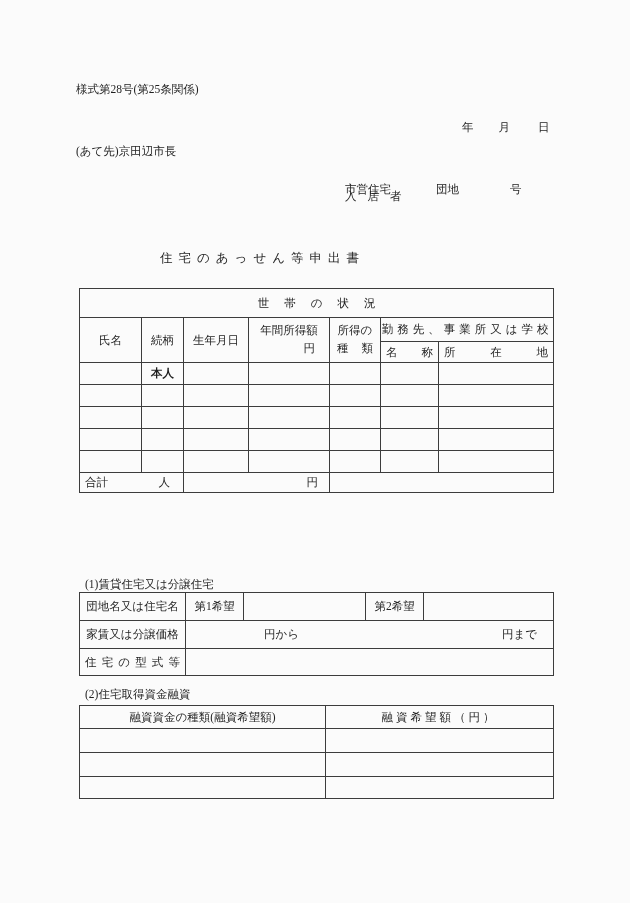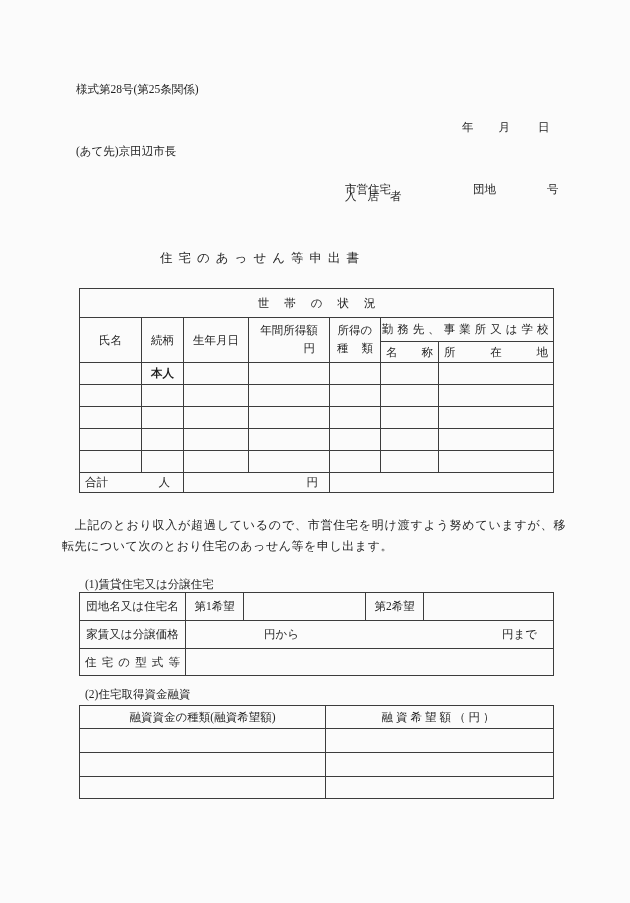--- a/index.html
+++ b/index.html
@@ -17,21 +17,21 @@
   }
   .abs { position:absolute; white-space:nowrap; }
 
   
   .form-number { left:76px; top:82px; }
   .date-line  { left:462px; top:120px; }
   .date-line .m { margin-left:25px; }
   .date-line .d { margin-left:28px; }
   .addressee  { left:76px; top:144px; }
   .app-line1  { left:345px; top:182px; }
-  .app-line1 .danchi { margin-left:82px; }
+  .app-line1 .danchi { margin-left:45px; }
   .app-line1 .go     { margin-left:51px; }
   .app-line2  { left:345px; top:189px; letter-spacing:11px; }
   .doc-title  {
     left:0; top:251px; width:525px;
     text-align:center; font-size:12.5px; letter-spacing:6px;
     white-space:nowrap;
   }
 
   
   table { border-collapse:collapse; table-layout:fixed;padding-left:28px; }
@@ -187,21 +187,20 @@
               <span>合計</span>
               <span>人</span>
             </span>
       </td>
       <td colspan="2" class="yen-cell">円</td>
       <td colspan="3"></td>
     </tr>
   </tbody>
     </table>
 
-  <div class="body-par">　上記のとおり収入が超過しているので、市営住宅を明け渡すよう努めていますが、移転先について次のとおり住宅のあっせん等を申し出ます。</div>
 
   <div class="abs sec-head sec1">
     <span>(1)</span><span class="sec-title">賃貸住宅又は分譲住宅</span>
   </div>
 
   <table class="abs tbl-b">
     <colgroup>
       <col style="width:106px">
         <col style="width:58px">
         <col style="width:122px">

